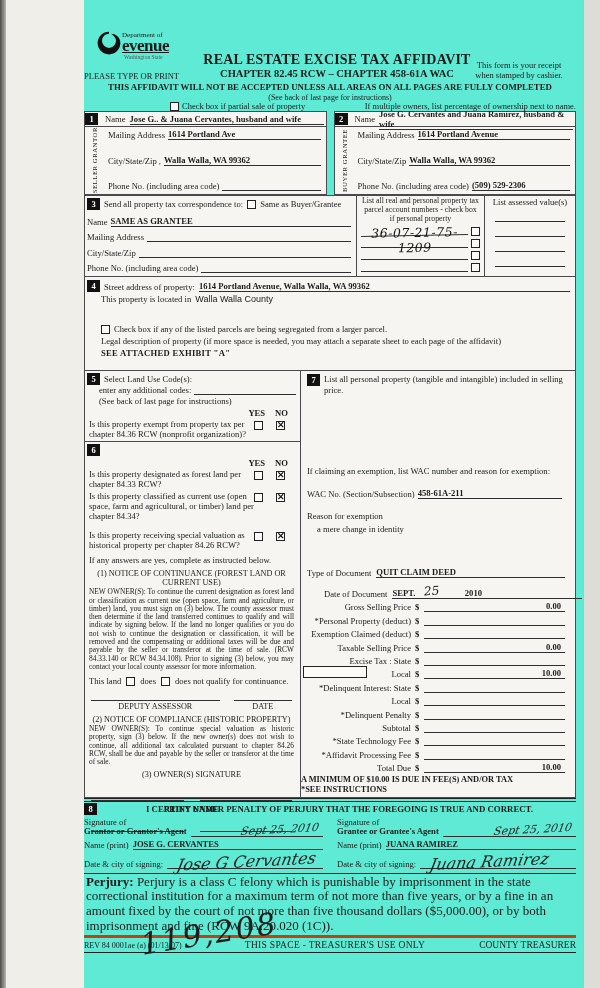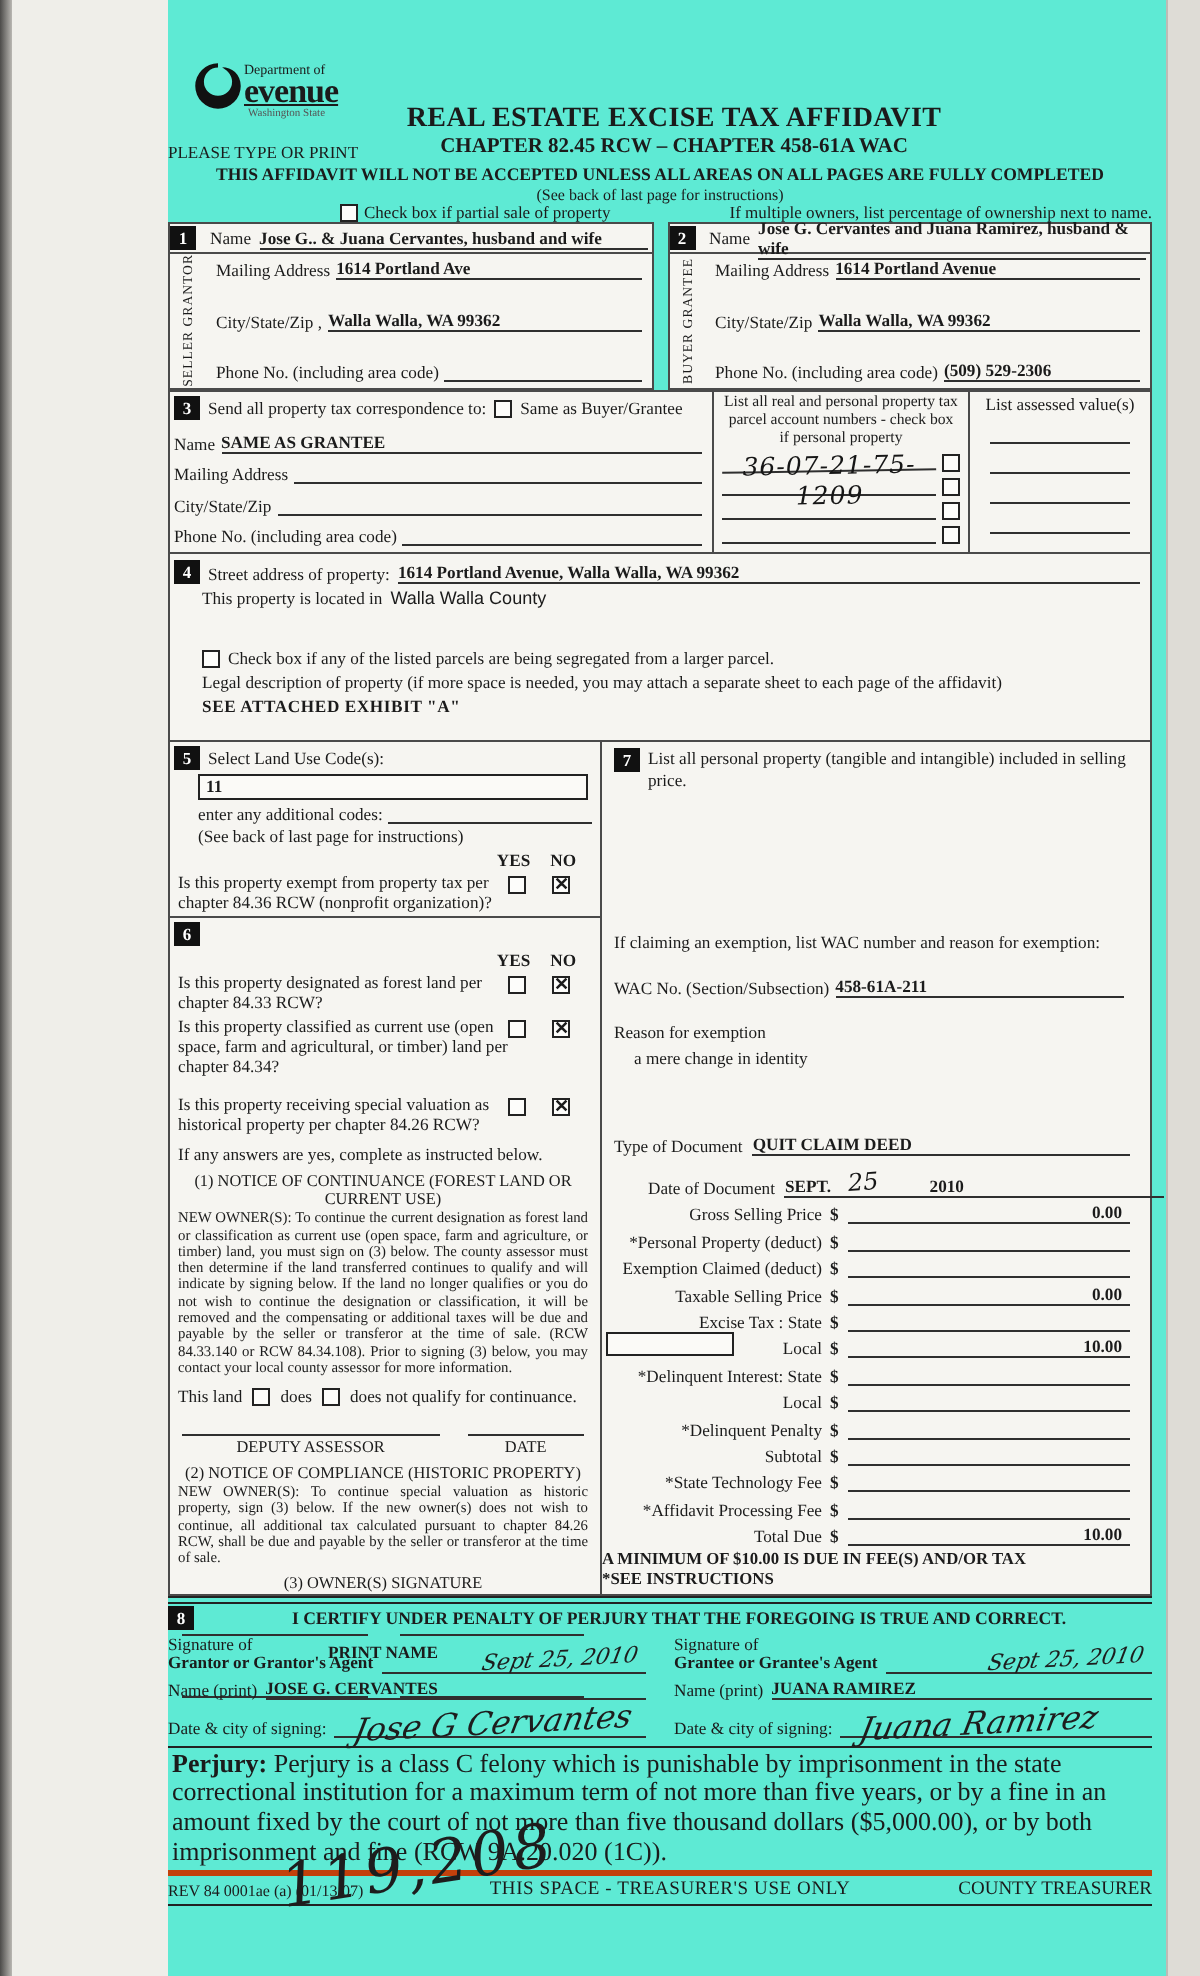--- a/index.html
+++ b/index.html
@@ -176,20 +176,24 @@
           <div class="logo-rev">evenue</div>
         </div>
       </div>
       <div class="logo-sub">Washington State</div>
     </div>
     <div class="please">PLEASE TYPE OR PRINT</div>
     <div class="titleblock">
       <div class="title-main">REAL ESTATE EXCISE TAX AFFIDAVIT</div>
       <div class="title-chapter">CHAPTER 82.45 RCW – CHAPTER 458-61A WAC</div>
     </div>
+    <div class="receipt">
+      <span>This form is your receipt</span><br>
+      <span>when stamped by cashier.</span>
+    </div>
     <div class="warning">THIS AFFIDAVIT WILL NOT BE ACCEPTED UNLESS ALL AREAS ON ALL PAGES ARE FULLY COMPLETED</div>
     <div class="seeback-top">(See back of last page for instructions)</div>
     <div class="partial-row">
       <div class="partial-left">
         <span class="cb" data-checked="false"></span>
         <span>Check box if partial sale of property</span>
       </div>
       <div class="partial-right">If multiple owners, list percentage of ownership next to name.</div>
     </div>
   </div>
@@ -324,21 +328,20 @@
   </div>
 
   <div class="main">
 
     <div class="main-left">
       <div class="sec5">
         <div class="sec5-titlerow">
           <span class="numbox">5</span>
           <span>Select Land Use Code(s):</span>
         </div>
-        <div class="codebox">11</div>
         <div class="addl">
           <span>enter any additional codes:</span>
           <span class="val uline"></span>
         </div>
         <div class="seeback2">(See back of last page for instructions)</div>
         <div class="yesno">
           <span>YES</span>
           <span>NO</span>
         </div>
         <div class="qrow">

